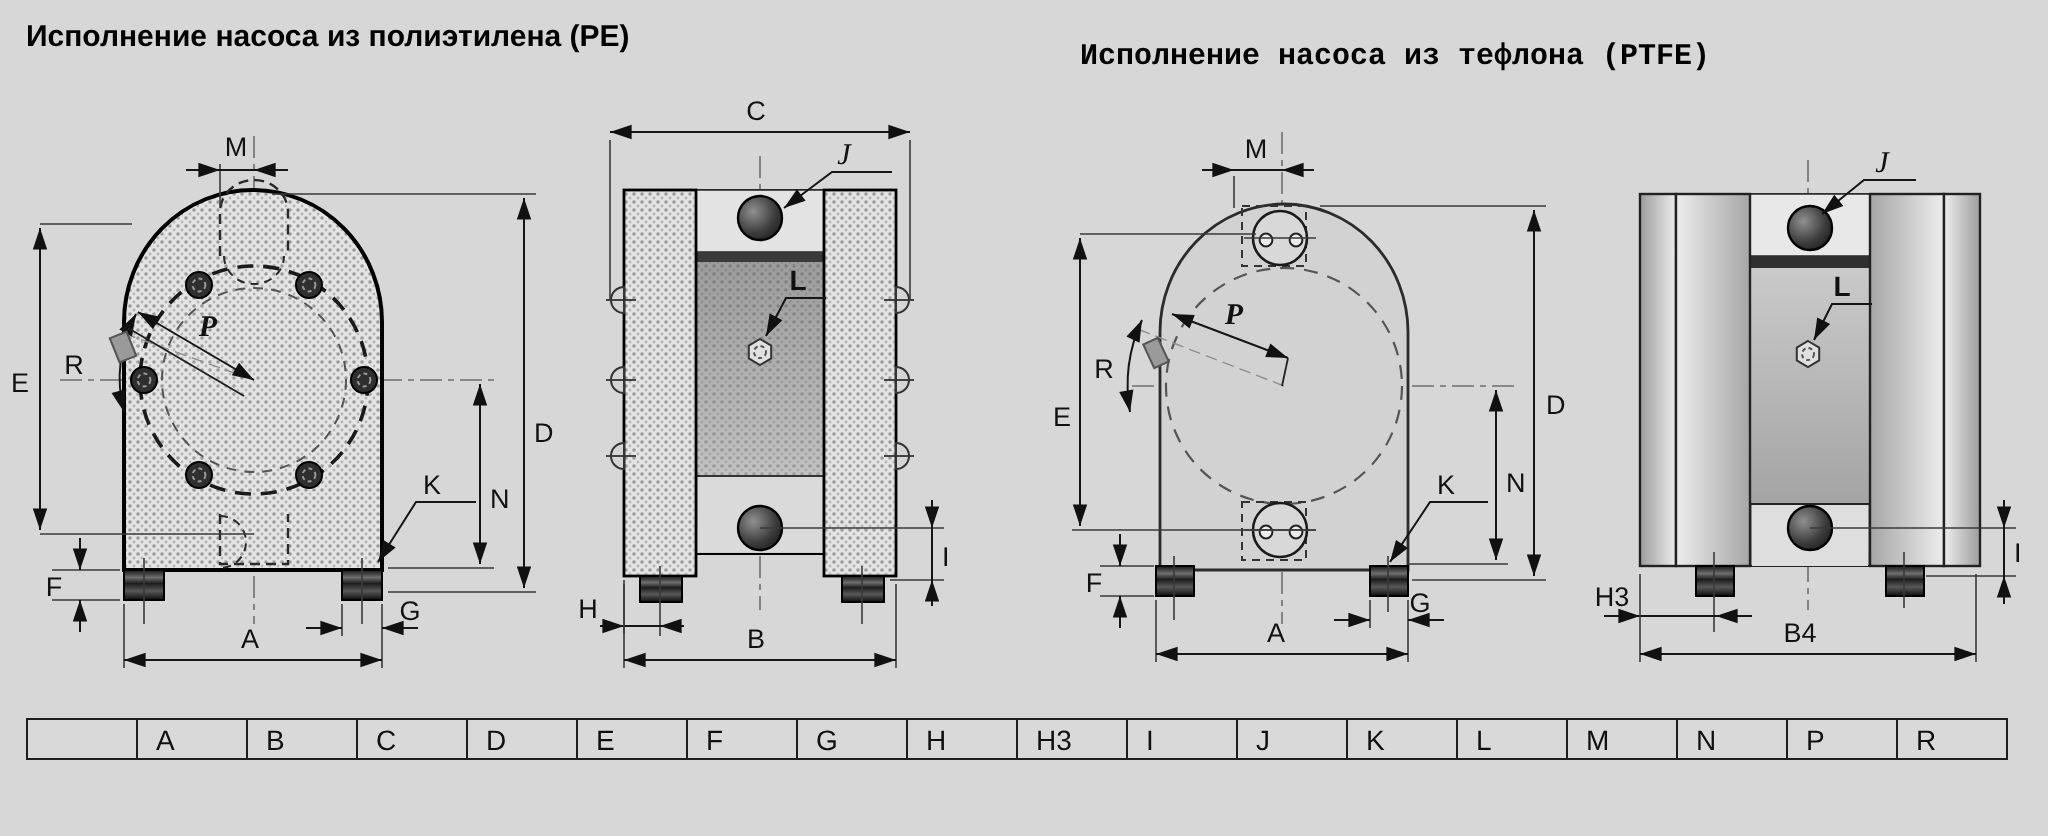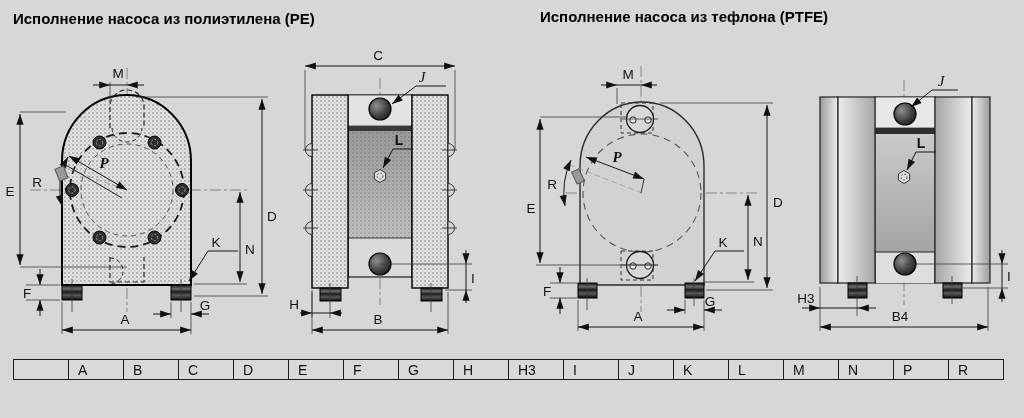--- a/index.html
+++ b/index.html
@@ -1,20 +1,20 @@
 <!DOCTYPE html>
 <html><head>
 <meta charset="utf-8">
 <style>
   html,body{margin:0;padding:0;}
   .stage{position:relative;width:1024px;height:418px;background:#d7d7d7;overflow:hidden;
          font-family:"Liberation Sans",sans-serif;}
   .title{position:absolute;font:bold 15px "Liberation Sans",sans-serif;color:#000;white-space:nowrap;}
   .t1{left:13px;top:10px;}
-  .t2{left:540px;top:8px;}
+  .t2{left:540px;top:20px;font-family:Liberation Mono, monospace;}
   svg{position:absolute;left:0;top:0;}
   svg text{font:13.5px "Liberation Sans",sans-serif;fill:#111;}
   svg text.dlb{font:italic bold 15px "Liberation Serif",serif;}
   svg text.bold{font:bold 14px "Liberation Sans",sans-serif;}
   svg text.ital{font:italic 15px "Liberation Serif",serif;}
   .dim{stroke:#161616;stroke-width:1;fill:none;}
   .ext{stroke:#3a3a3a;stroke-width:0.8;fill:none;}
   .cl{stroke:#6f6f6f;stroke-width:0.8;fill:none;stroke-dasharray:11 3 3 3;}
   .dash{fill:none;stroke:#2a2a2a;}
   table.dims{position:absolute;left:13px;top:359px;border-collapse:collapse;background:#d9d9d9;}

